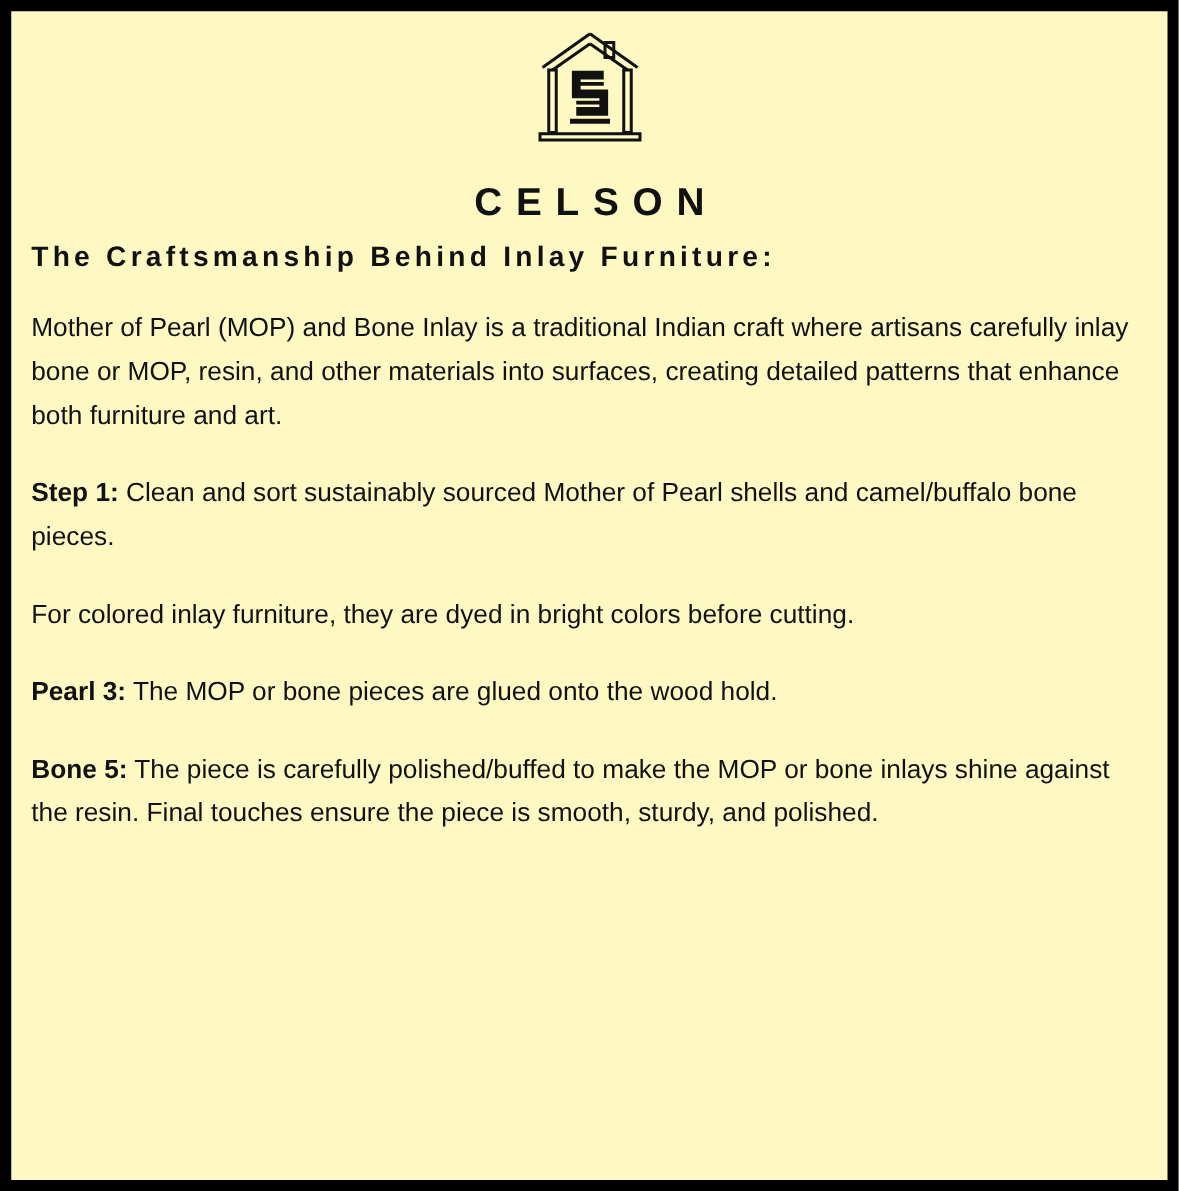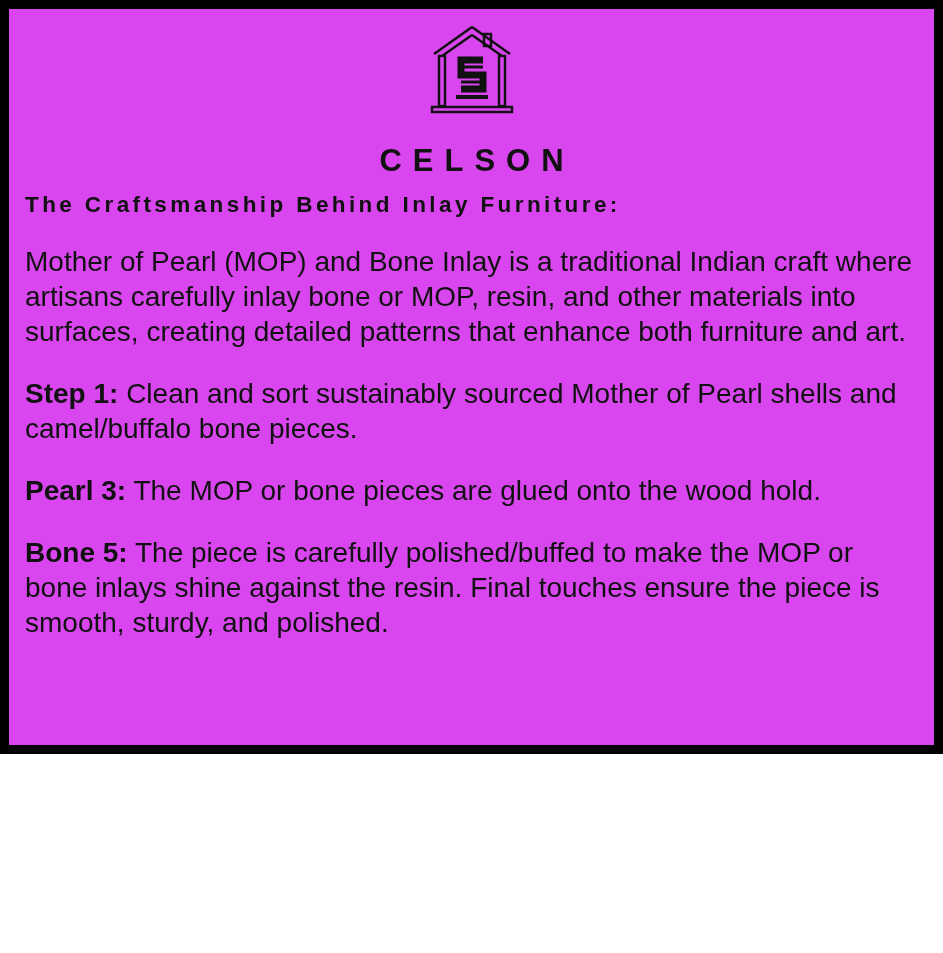--- a/index.html
+++ b/index.html
@@ -10,23 +10,23 @@
   body {
     width: 943px;
     height: 953px;
     font-family: "Liberation Sans", sans-serif;
     color: #111111;
     overflow: hidden;
   }
   .page {
     box-sizing: border-box;
     width: 943px;
-    height: 754px;
+    height: 953px;
     border: 9px solid #000000;
-    background: #d946ef;
+    background: #fef9c3;
     padding: 10px 16px 0 16px;
     position: relative;
   }
 
   
   .brand-block {
     text-align: center;
     padding-top: 4px;
   }
   .logo-mark {
@@ -51,21 +51,21 @@
     letter-spacing: 3.4px;
     color: #111111;
     white-space: nowrap;
   }
 
   
   .body-copy {
     margin-top: 26px;
   }
   .para {
-    font-size: 28px;
+    font-size: 21px;
     line-height: 35px;
     color: #111111;
     margin: 0 0 27px 0;
     max-width: 892px;
   }
   .para:last-child {
     margin-bottom: 0;
   }
   .para b {
     font-weight: 700;
@@ -104,20 +104,23 @@
   <div class="headline">The Craftsmanship Behind Inlay Furniture:</div>
 
   <div class="body-copy">
     <p class="para">
       <b></b><span>Mother of Pearl (MOP) and Bone Inlay is a traditional Indian craft where artisans carefully inlay bone or MOP, resin, and other materials into surfaces, creating detailed patterns that enhance both furniture and art.</span>
     </p>
     <p class="para">
       <b>Step 1:</b><span> Clean and sort sustainably sourced Mother of Pearl shells and camel/buffalo bone pieces.</span>
     </p>
     <p class="para">
+      <b></b><span>For colored inlay furniture, they are dyed in bright colors before cutting.</span>
+    </p>
+    <p class="para">
       <b>Pearl 3:</b><span> The MOP or bone pieces are glued onto the wood hold.</span>
     </p>
     <p class="para">
       <b>Bone 5:</b><span> The piece is carefully polished/buffed to make the MOP or bone inlays shine against the resin. Final touches ensure the piece is smooth, sturdy, and polished.</span>
     </p>
   </div>
 
 </div>
 
 </body></html>

